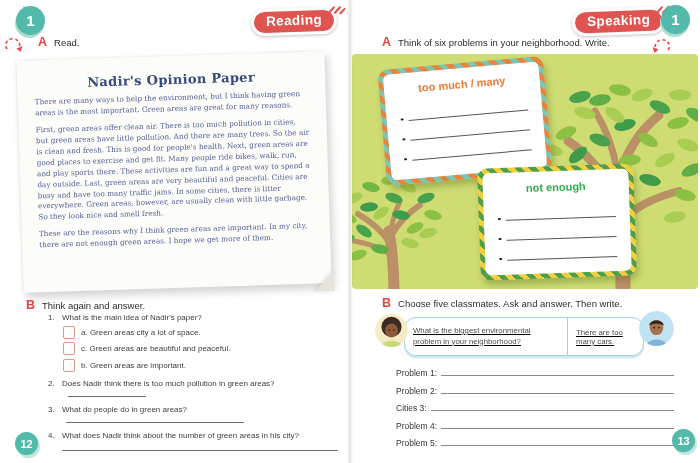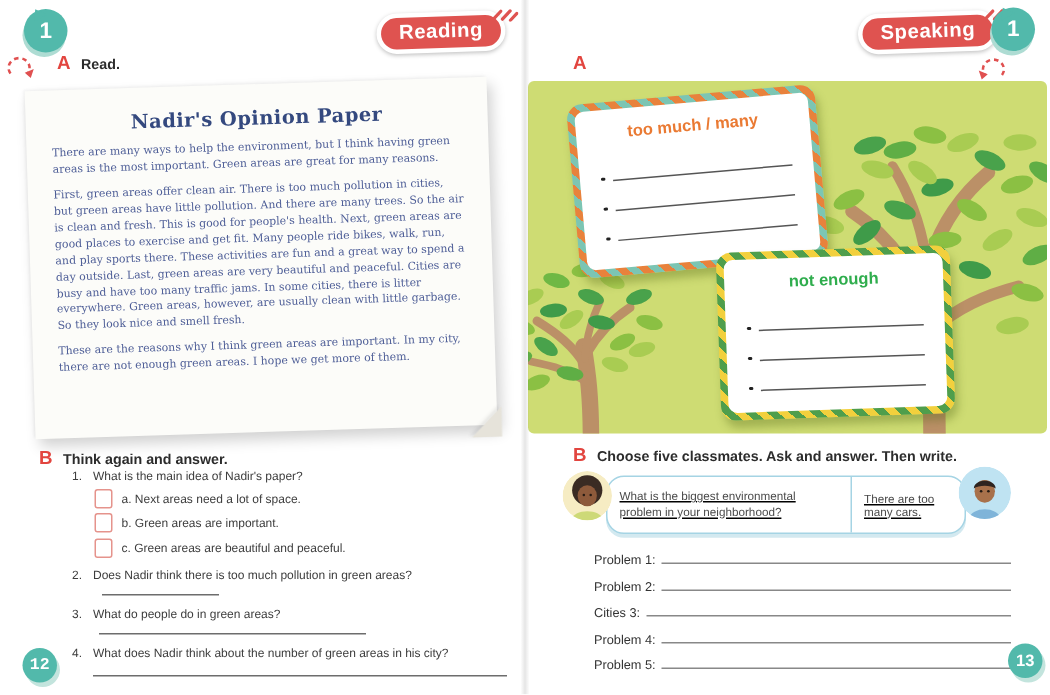--- a/index.html
+++ b/index.html
@@ -24,21 +24,21 @@
   .banner-left{left:251px;top:8px;}
   .banner-right{left:222px;top:8px;}
   .motion{position:absolute;right:-12px;top:-11px;width:18px;height:16px;}
   .cycle{position:absolute;width:24px;height:20px;}
   .cy-left{left:2px;top:35px;}
   .cy-right{left:299px;top:36px;}
 
   
   .act-head{position:absolute;display:flex;align-items:baseline;gap:7px;}
   .act-letter{color:#e2453f;font-weight:800;font-size:12.5px;}
-  .act-text{color:#2c2c2c;font-weight:700;font-size:9.5px;}
+  .act-text{color:#2c2c2c;font-weight:400;font-size:9.5px;}
   .ah-a-left{left:38px;top:35px;}
   .ah-b-left{left:26px;top:298px;}
   .ah-a-right{left:32px;top:35px;}
   .ah-b-right{left:32px;top:296px;}
 
   
   .paper{position:absolute;left:20px;top:56px;width:308px;height:232px;background:#fcfcf9;
          transform:rotate(-1.8deg);box-shadow:3px 5px 9px rgba(0,0,0,0.18),-1px -1px 2px rgba(0,0,0,0.05);
          font-family:"DejaVu Serif",serif;}
   .paper-title{margin:16px 0 6px 0;text-align:center;font-size:13px;font-weight:bold;color:#34497f;letter-spacing:.3px;}
@@ -55,21 +55,21 @@
   .checkbox{width:10px;height:11px;border:1.6px solid #e5938c;border-radius:2px;background:#fff;flex:none;}
   .blank{display:inline-block;border-bottom:1px solid #6d6d6d;height:8px;vertical-align:baseline;}
   .blank-q2{width:78px;margin-left:6px;}
   .blank-q3{width:178px;margin-left:4px;}
   .q4line{margin:9px 0 0 14px;width:276px;border-bottom:1px solid #6d6d6d;height:1px;}
 
   
   .page-num{position:absolute;width:23px;height:23px;border-radius:50%;background:#52b9ab;color:#fff;
             font-size:11px;font-weight:bold;display:flex;align-items:center;justify-content:center;
             box-shadow:2px 3px 0 #c3e4dd;}
-  .pn-left{left:15px;top:432px;font-family:Liberation Mono, monospace;}
+  .pn-left{left:15px;top:432px;}
   .pn-right{left:322px;top:429px;}
 
   
   .illustration{position:absolute;left:2px;top:54px;width:346px;height:235px;background:#cedc73;
                 border-radius:4px;overflow:hidden;}
   .tree{position:absolute;}
   .tree-left{left:-14px;bottom:-4px;width:118px;height:150px;}
   .tree-right{right:-10px;bottom:-4px;width:180px;height:238px;}
 
   .card{position:absolute;border-radius:10px;padding:5px;box-shadow:2px 5px 6px rgba(80,100,20,0.35);}
@@ -145,29 +145,29 @@
       <span class="act-text">Think again and answer.</span>
     </div>
 
     <div class="questions">
       <div class="q" style="margin-top:0;">
         <span class="qnum">1.</span>
         <span class="qtext">What is the main idea of Nadir's paper?</span>
       </div>
       <div class="opt">
         <span class="checkbox"></span>
-        <span>a. Next areas need a lot of space.</span>
+        <span>a. Green areas city a lot of space.</span>
+      </div>
+      <div class="opt">
+        <span class="checkbox"></span>
+        <span>c. Green areas are beautiful and peaceful.</span>
       </div>
       <div class="opt">
         <span class="checkbox"></span>
         <span>b. Green areas are important.</span>
-      </div>
-      <div class="opt">
-        <span class="checkbox"></span>
-        <span>c. Green areas are beautiful and peaceful.</span>
       </div>
       <div class="q" style="margin-top:7px;">
         <span class="qnum">2.</span>
         <span class="qtext"><span>Does Nadir think there is too much pollution in green areas?</span><span class="blank blank-q2"></span></span>
       </div>
       <div class="q" style="margin-top:6px;">
         <span class="qnum">3.</span>
         <span class="qtext"><span>What do people do in green areas?</span><span class="blank blank-q3"></span></span>
       </div>
       <div class="q" style="margin-top:6px;">
@@ -199,20 +199,21 @@
       <span>1</span>
     </div>
 
     <svg class="cycle cy-right" viewBox="0 0 24 20">
       <path d="M19 14 A7 6.5 0 1 0 8 14.5" fill="none" stroke="#e05050" stroke-width="1.7" stroke-dasharray="3 2.6"></path>
       <path d="M9.5 13.5 l-6 -2.5 l2 6 z" fill="#e05050"></path>
     </svg>
 
     <div class="act-head ah-a-right">
       <span class="act-letter">A</span>
+      <span class="act-text">Think of six problems in your neighborhood. Write.</span>
     </div>
 
     <div class="illustration">
 
       <svg class="tree tree-left" viewBox="0 0 118 150">
         <g stroke="#bb9067" fill="none" stroke-linecap="round">
           <path d="M56 152 C56 122 54 106 51 88" stroke-width="11"></path>
           <path d="M53 102 C44 87 33 79 20 71" stroke-width="6"></path>
           <path d="M53 93 C61 79 70 70 82 62" stroke-width="6"></path>
           <path d="M53 112 C42 104 31 101 16 98" stroke-width="5"></path>

